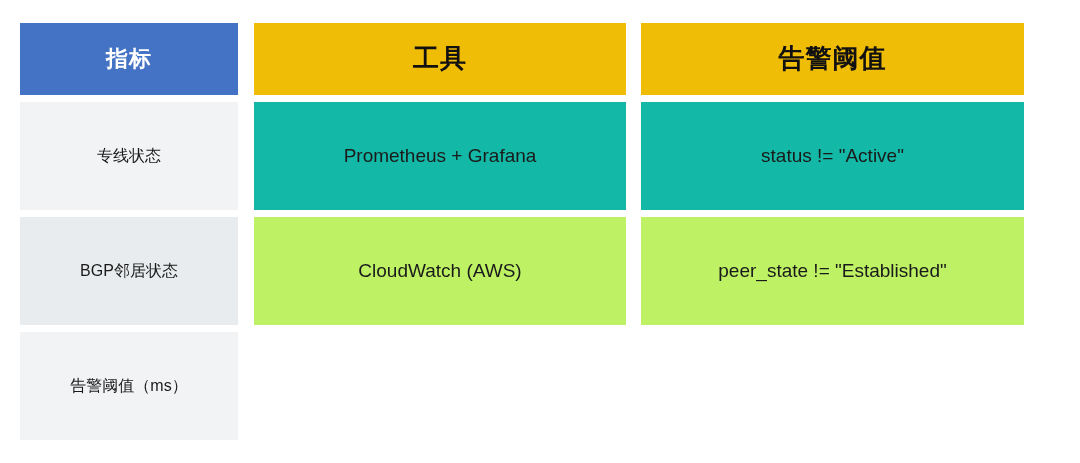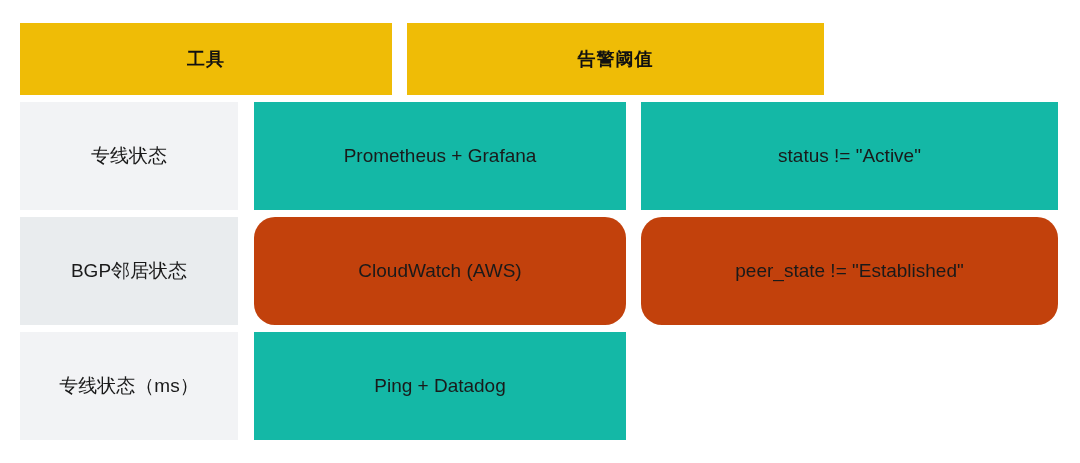--- a/index.html
+++ b/index.html
@@ -37,73 +37,73 @@
     justify-content: center;
     text-align: center;
     box-sizing: border-box;
     padding: 4px 10px;
     line-height: 1.35;
   }
 
   
   .col-1 { width: 218px; margin-right: 16px; }
   .col-2 { width: 372px; margin-right: 15px; }
-  .col-3 { width: 417px; }
+  .col-3 { width: 383px; }
 
   
   .hdr-metric {
     background: #4472C4;
     color: #ffffff;
     font-weight: bold;
     font-size: 22px;
     letter-spacing: 1px;
   }
   .hdr-tool, .hdr-threshold {
     background: #EFBC06;
     color: #111111;
     font-weight: bold;
-    font-size: 18px;
+    font-size: 26px;
     letter-spacing: 1px;
   }
 
   
   .metric-cell {
     background: #F2F3F5;
     color: #1a1a1a;
-    font-size: 19px;
+    font-size: 16px;
   }
   .metric-cell.alt { background: #E9ECEE; text-align: center; }
 
   .data-cell {
     background: #14b8a6;
     color: #1a1a1a;
     font-size: 19px;
   }
-  .data-cell.highlight { background: #c2410c; border-radius: 21px; }
+  .data-cell.highlight { background: #bef264; }
 </style>
 </head>
 <body>
 
 <div class="table-wrap">
 
   <div class="row row-header">
+    <div class="cell col-1 hdr-metric">指标</div>
     <div class="cell col-2 hdr-tool">工具</div>
     <div class="cell col-3 hdr-threshold">告警阈值</div>
   </div>
 
   <div class="row row-body">
     <div class="cell col-1 metric-cell">专线状态</div>
     <div class="cell col-2 data-cell">Prometheus + Grafana</div>
     <div class="cell col-3 data-cell">status != "Active"</div>
   </div>
 
   <div class="row row-body">
     <div class="cell col-1 metric-cell alt">BGP邻居状态</div>
     <div class="cell col-2 data-cell highlight">CloudWatch (AWS)</div>
     <div class="cell col-3 data-cell highlight">peer_state != "Established"</div>
   </div>
 
   <div class="row row-body">
-    <div class="cell col-1 metric-cell">专线状态（ms）</div>
-    <div class="cell col-2 data-cell">Ping + Datadog</div>
+    <div class="cell col-1 metric-cell">告警阈值（ms）</div>
   </div>
 
 </div>
 
 </body></html>

